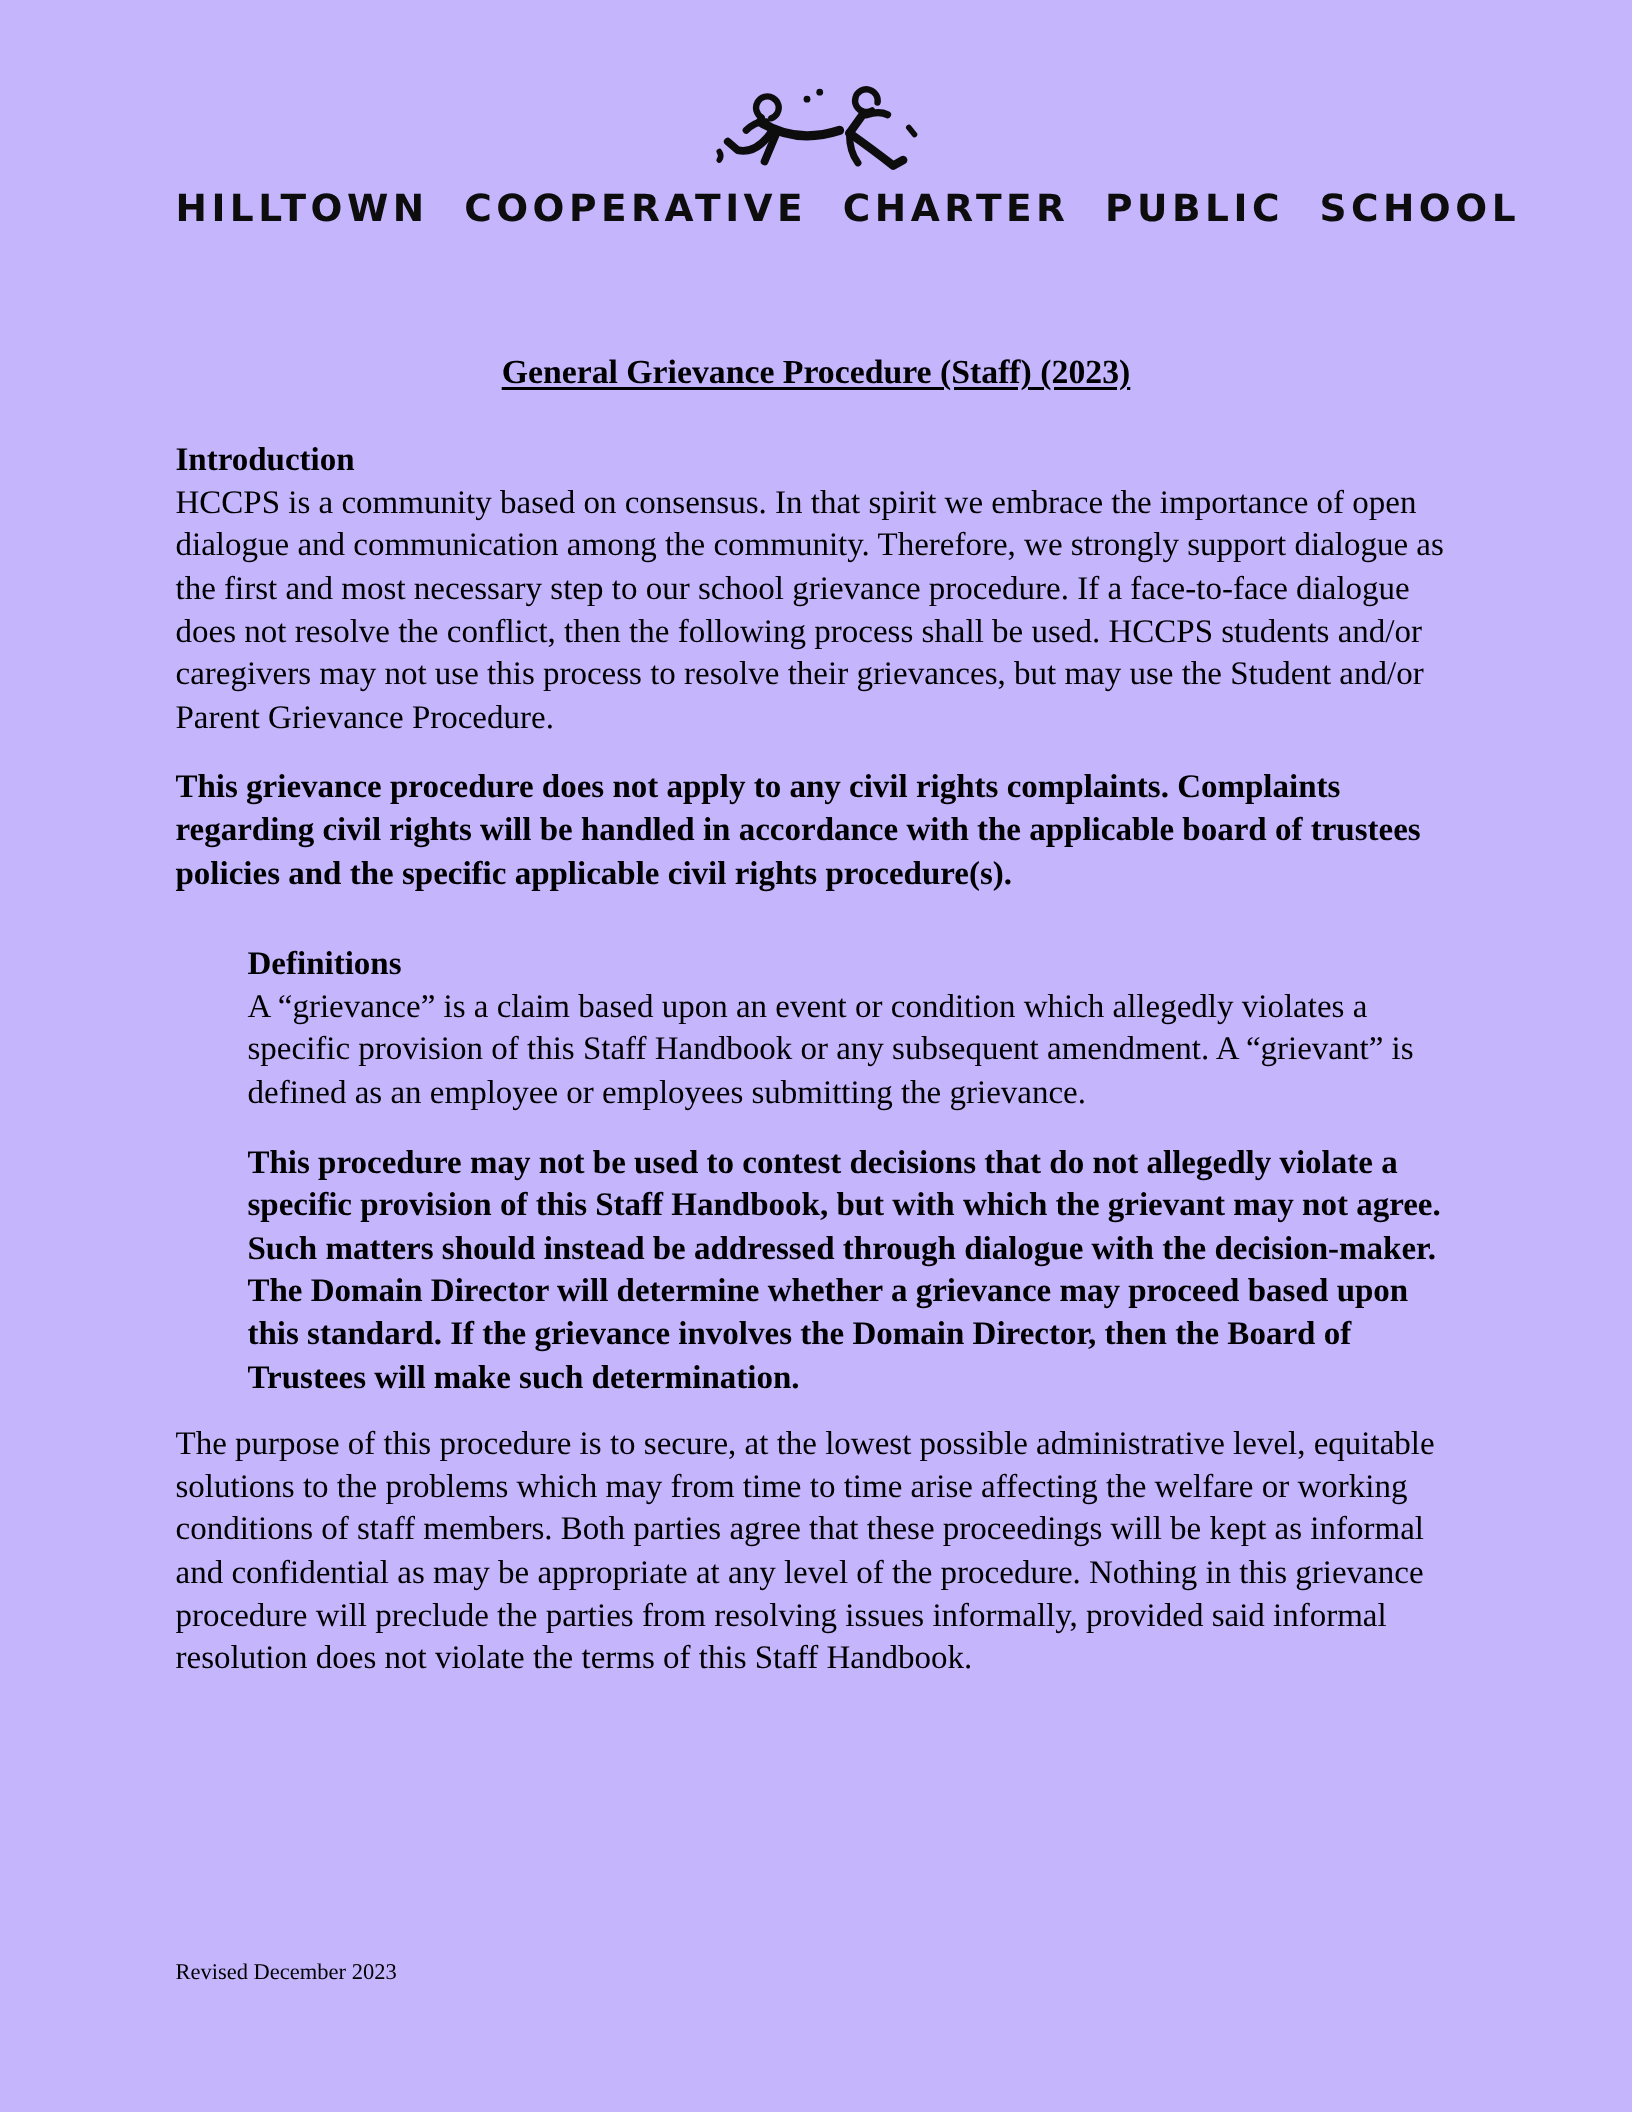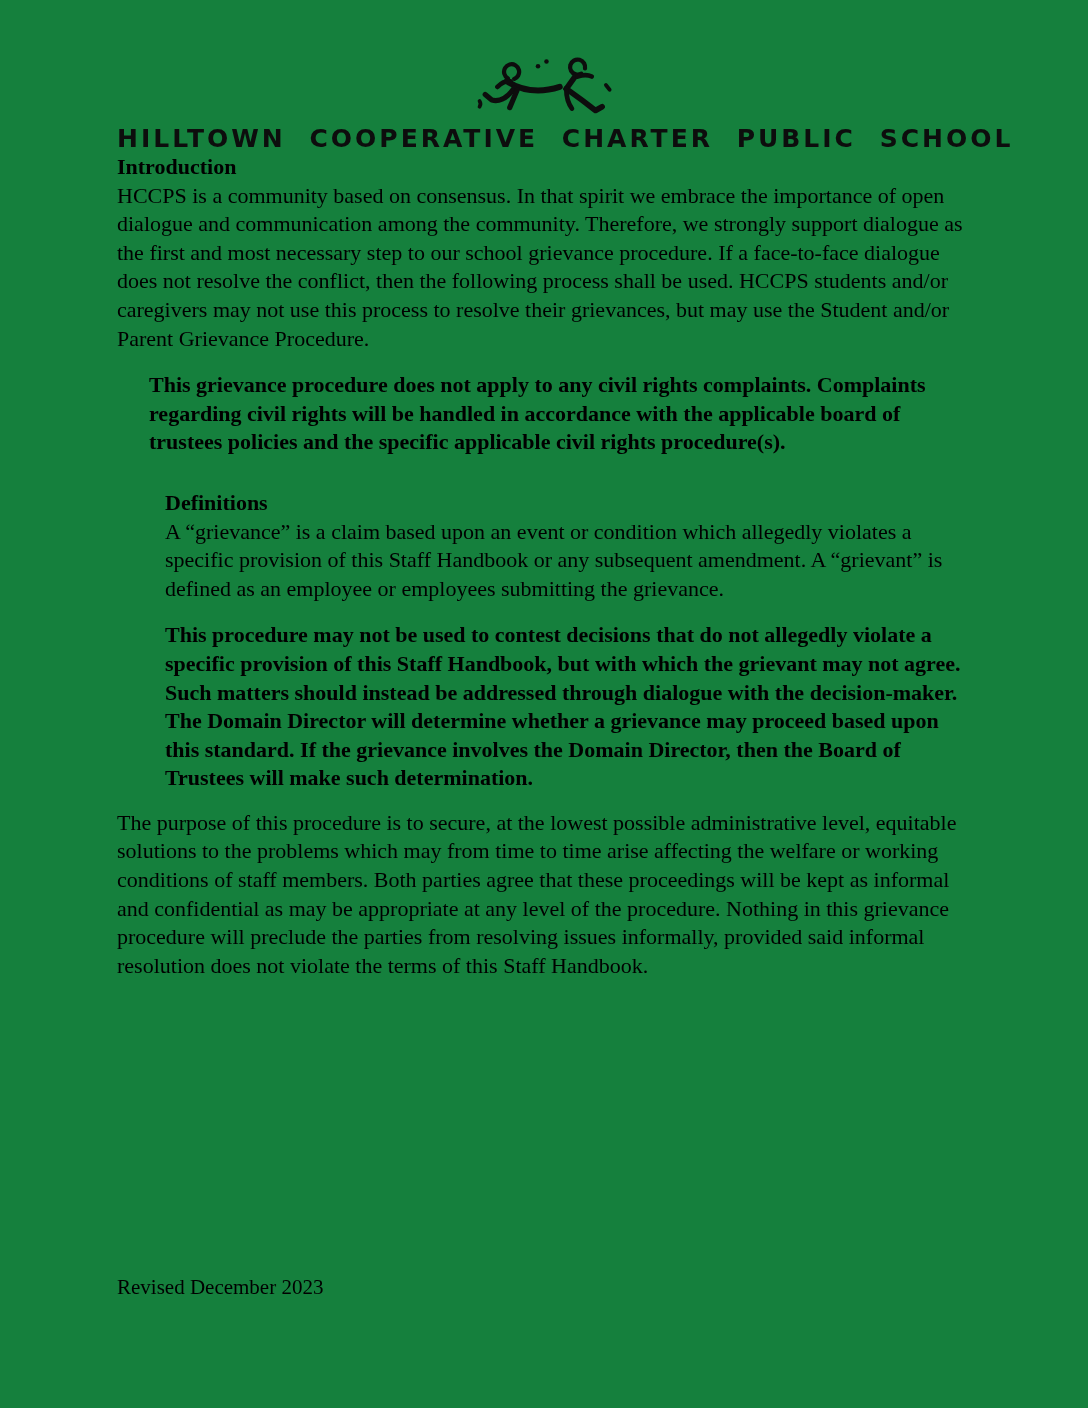--- a/index.html
+++ b/index.html
@@ -11,24 +11,24 @@
     width: 1088px;
     height: 1408px;
     overflow: hidden;
     color: #000;
     font-family: "Liberation Serif", serif;
   }
   .page {
     box-sizing: border-box;
     width: 1088px;
     height: 1408px;
-    padding: 52px 117px 108px 117px;
+    padding: 52px 117px 84px 117px;
     display: flex;
     flex-direction: column;
-    background: #15803d;
+    background: #c4b5fd;
   }
   .header {
     text-align: center;
   }
   .logo {
     display: block;
     margin: 0 auto;
     height: 66px;
   }
   .school-name {
@@ -59,29 +59,28 @@
     margin: 0;
     line-height: 1.3;
   }
   p {
     margin: 0;
   }
   .sec-intro { margin-top: 0; }
   .bold-notice {
     font-weight: bold;
     margin-top: 18px;
-    margin-left: 32px;
   }
   .sec-definitions { margin-top: 32px; margin-left: 48px; }
   .sec-definitions .para-2 { margin-top: 18px; font-weight: bold; }
   .sec-time-limits { margin-top: 16px; }
   .sec-time-limits .para-2 { margin-top: 16px; }
   .footer {
     margin-top: auto;
-    font-size: 21px;
+    font-size: 15px;
   }
 </style>
 </head>
 <body>
 
 <div class="page">
 
   <header class="header">
     <svg class="logo" viewBox="0 0 152 70" fill="none" stroke="#0d0d0d" stroke-linecap="round" stroke-linejoin="round" xmlns="http://www.w3.org/2000/svg">
 
@@ -110,20 +109,21 @@
 
       <path d="M 100,39 Q 100,52 106,60" stroke-width="5"></path>
 
       <path d="M 142,35 L 146,40" stroke-width="4"></path>
     </svg>
     <div class="school-name">HILLTOWN COOPERATIVE CHARTER PUBLIC SCHOOL</div>
   </header>
 
   <main class="content">
 
+    <h1 class="doc-title">General Grievance Procedure (Staff) (2023)</h1>
 
     <section class="sec-intro">
       <h2>Introduction</h2>
       <p class="para-1">HCCPS is a community based on consensus. In that spirit we embrace the importance of open dialogue and communication among the community. Therefore, we strongly support dialogue as the first and most necessary step to our school grievance procedure. If a face-to-face dialogue does not resolve the conflict, then the following process shall be used. HCCPS students and/or caregivers may not use this process to resolve their grievances, but may use the Student and/or Parent Grievance Procedure.</p>
     </section>
 
     <p class="bold-notice">This grievance procedure does not apply to any civil rights complaints. Complaints regarding civil rights will be handled in accordance with the applicable board of trustees policies and the specific applicable civil rights procedure(s).</p>
 
     <section class="sec-definitions">
       <h2>Definitions</h2>

